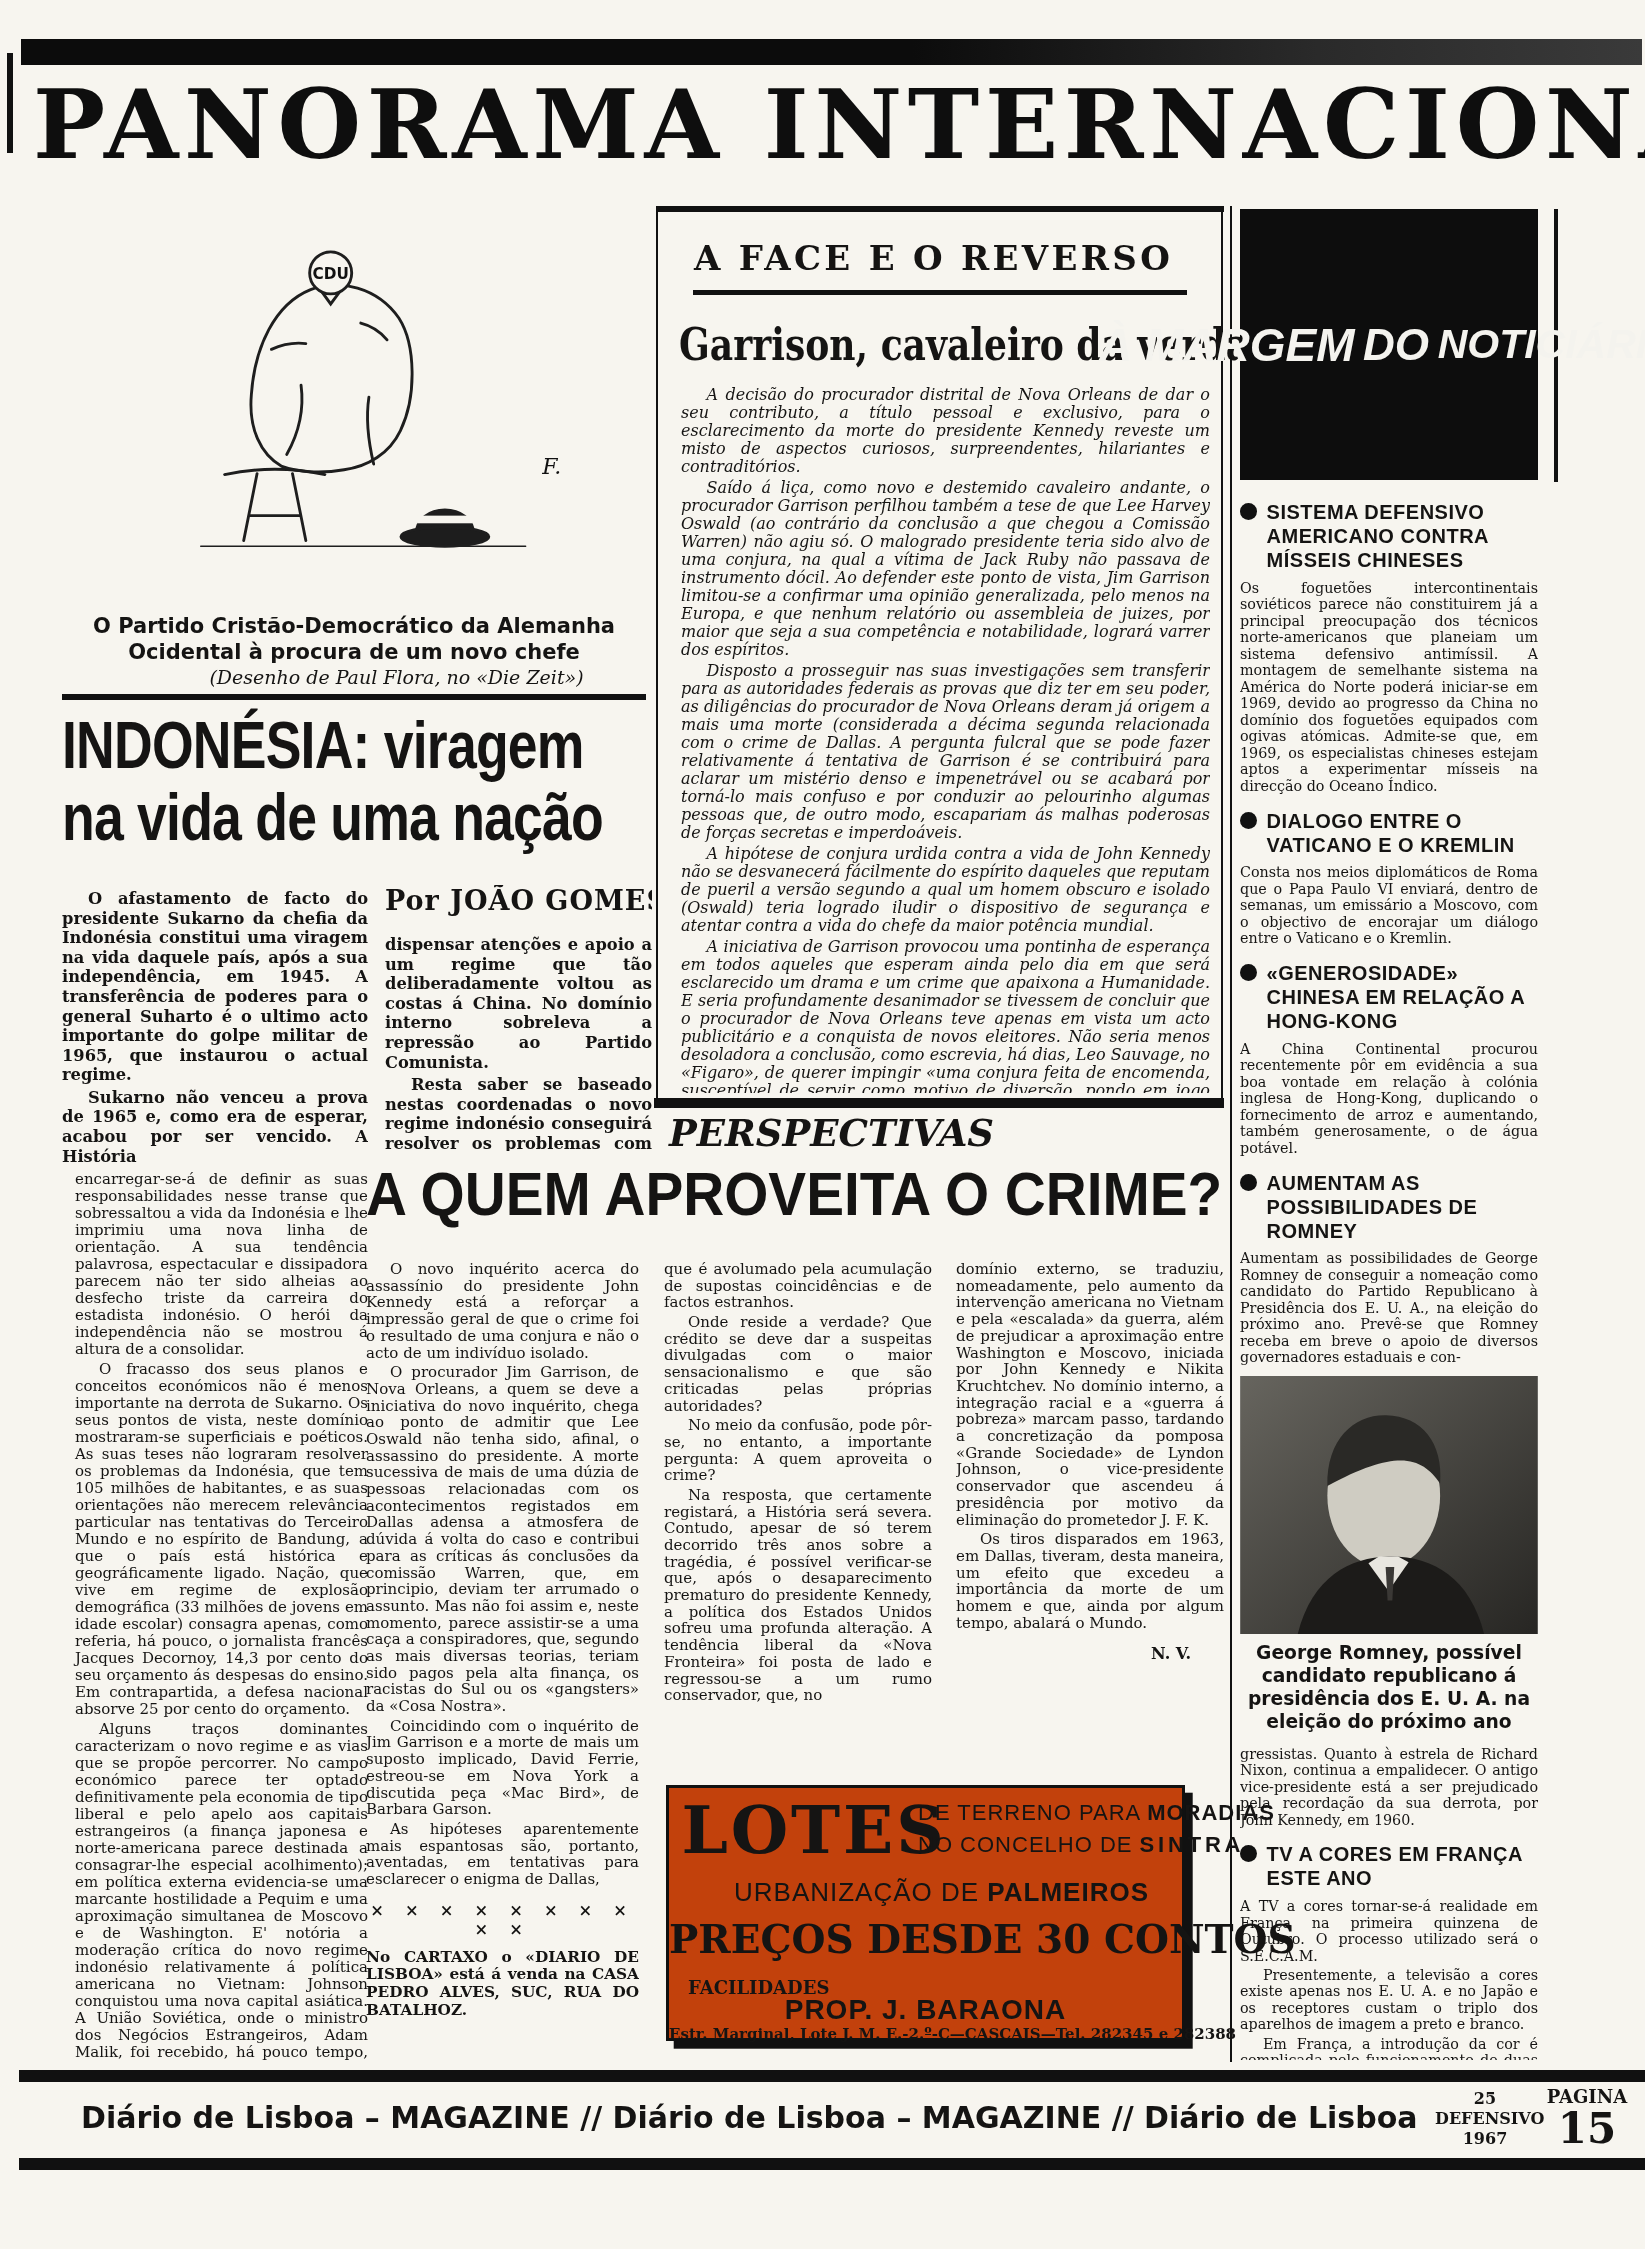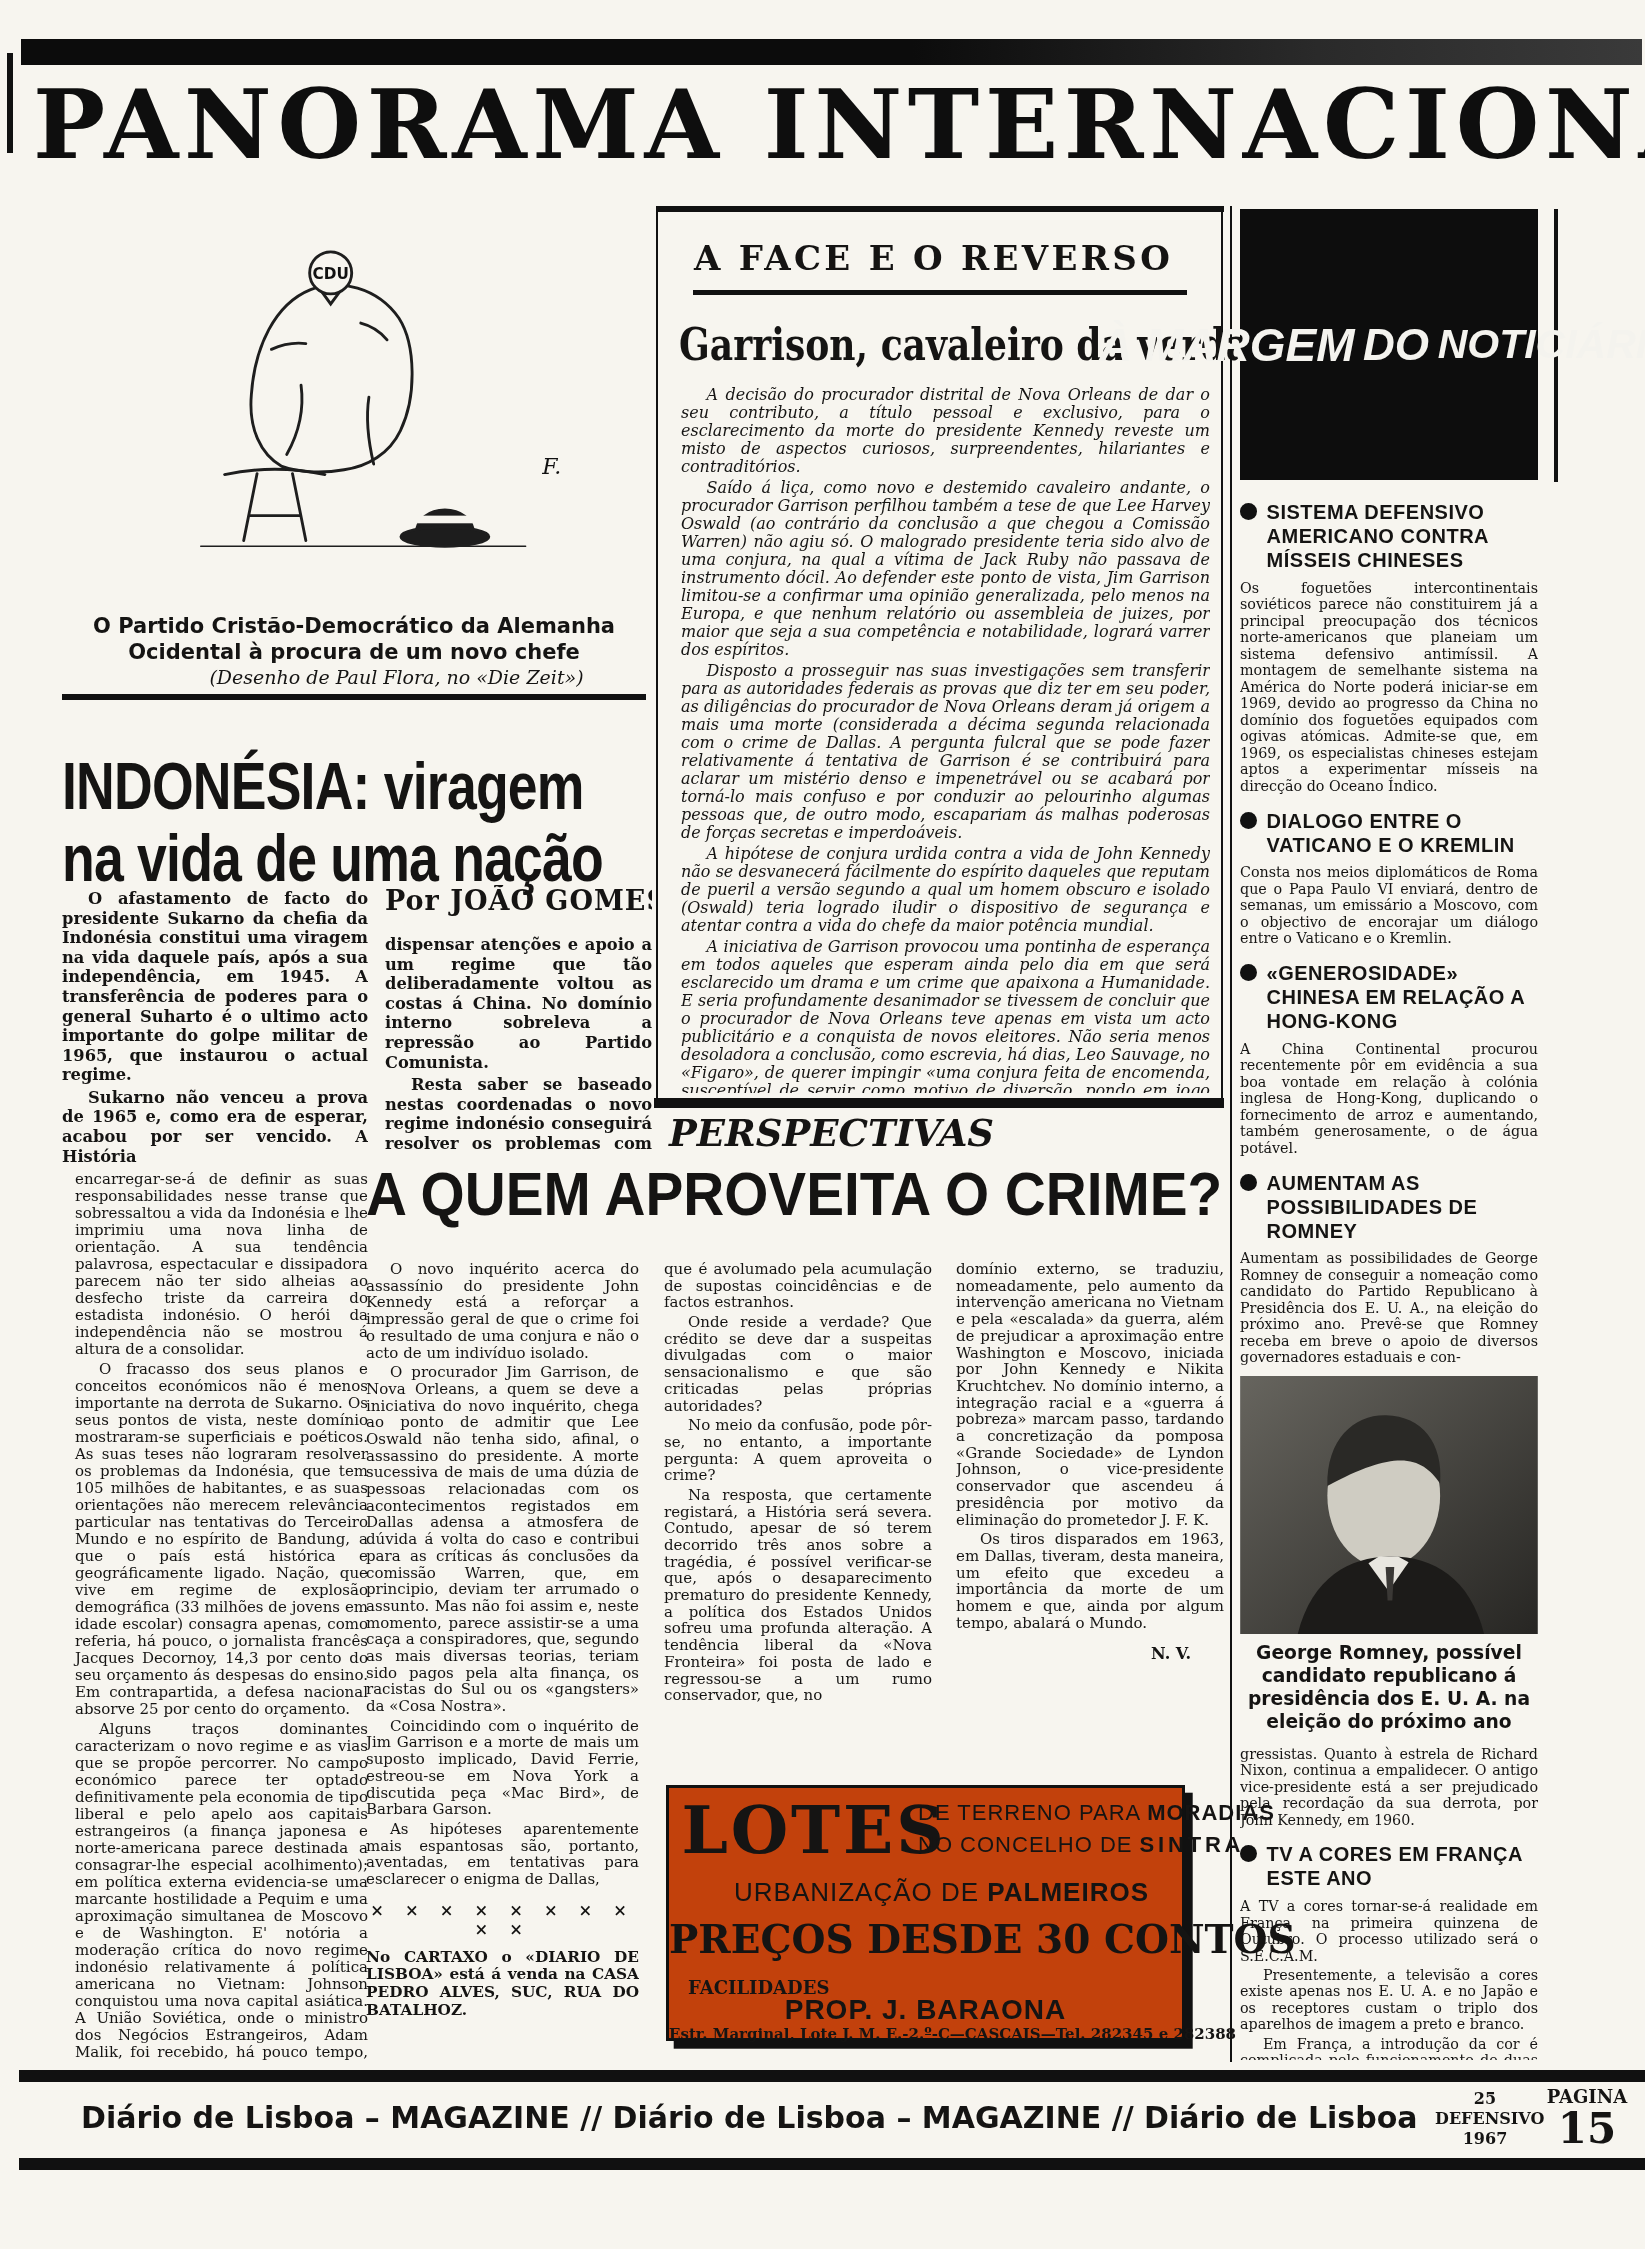--- a/index.html
+++ b/index.html
@@ -67,21 +67,21 @@
       <path d="M250,712 L930,712" stroke-width="3"></path>
     </g>
     <text x="522" y="152" text-anchor="middle" font-family="DejaVu Sans, sans-serif" font-size="32" font-weight="bold" fill="#111">CDU</text>
     <text x="965" y="560" font-family="DejaVu Serif, serif" font-style="italic" font-size="46" fill="#111">F.</text>
   </svg>
 </div>
 <div class="abs dsans" style="left:62px;top:613px;width:584px;text-align:center;font-weight:bold;font-size:21px;line-height:26px;">O Partido Cristão-Democrático da Alemanha Ocidental à procura de um novo chefe</div>
 <div class="abs serif" style="left:148px;top:666px;width:497px;text-align:center;font-style:italic;font-size:19px;">(Desenho de Paul Flora, no «Die Zeit»)</div>
 
 <div class="abs bar" style="left:62px;top:694px;width:584px;height:5.7px;"></div>
-<div class="abs sans" style="left:62px;top:709px;width:593px;font-weight:bold;font-size:67px;line-height:72px;letter-spacing:-1px;margin-top:41px;">
+<div class="abs sans" style="left:62px;top:709px;width:593px;font-weight:bold;font-size:67px;line-height:72px;letter-spacing:-1px;">
   <span class="condense nowrap">INDONÉSIA: viragem</span><br>
   <span class="condense nowrap">na vida de uma nação</span>
 </div>
 
 <div class="abs" style="left:62px;top:889px;width:306px;height:1173px;overflow:hidden;">
   <div class="p-list intro-list">
       <p>O afastamento de facto do presidente Sukarno da chefia da Indonésia constitui uma viragem na vida daquele país, após a sua independência, em 1945. A transferência de poderes para o general Suharto é o ultimo acto importante do golpe militar de 1965, que instaurou o actual regime.</p>
       <p>Sukarno não venceu a prova de 1965 e, como era de esperar, acabou por ser vencido. A História</p>
     </div>
   <div class="p-list body-list first-noindent" style="margin-top:4.8px;">

